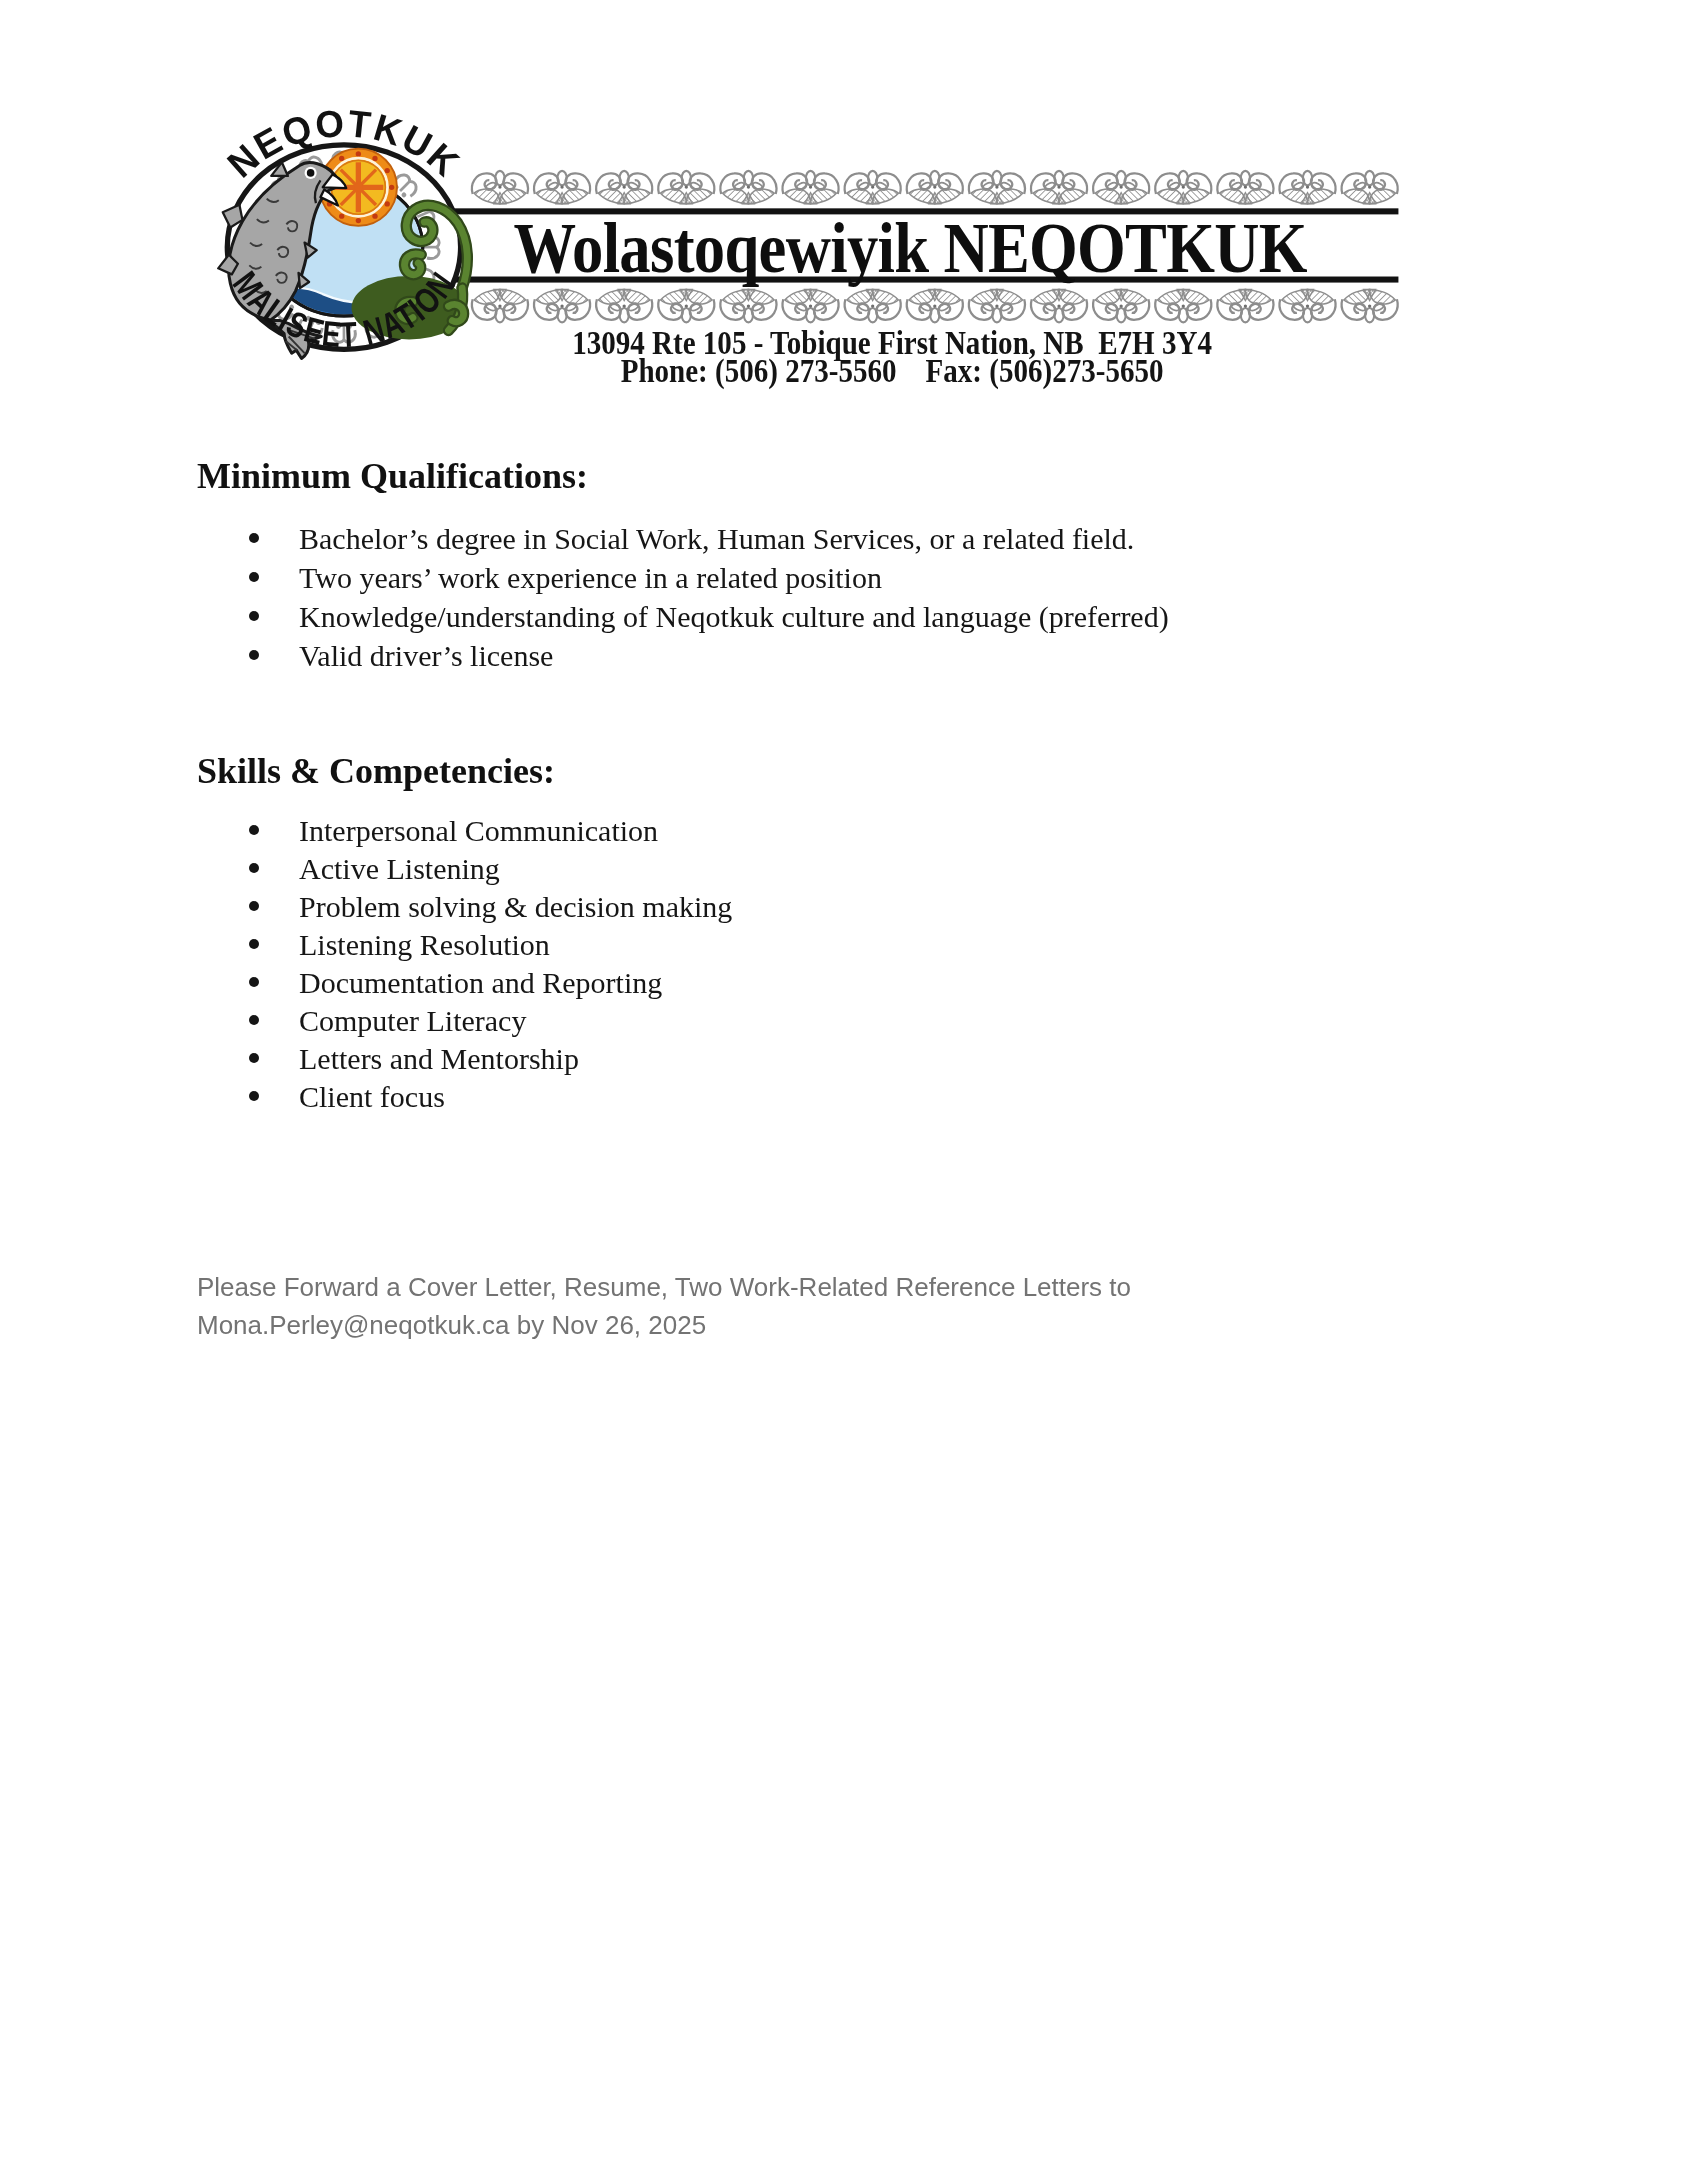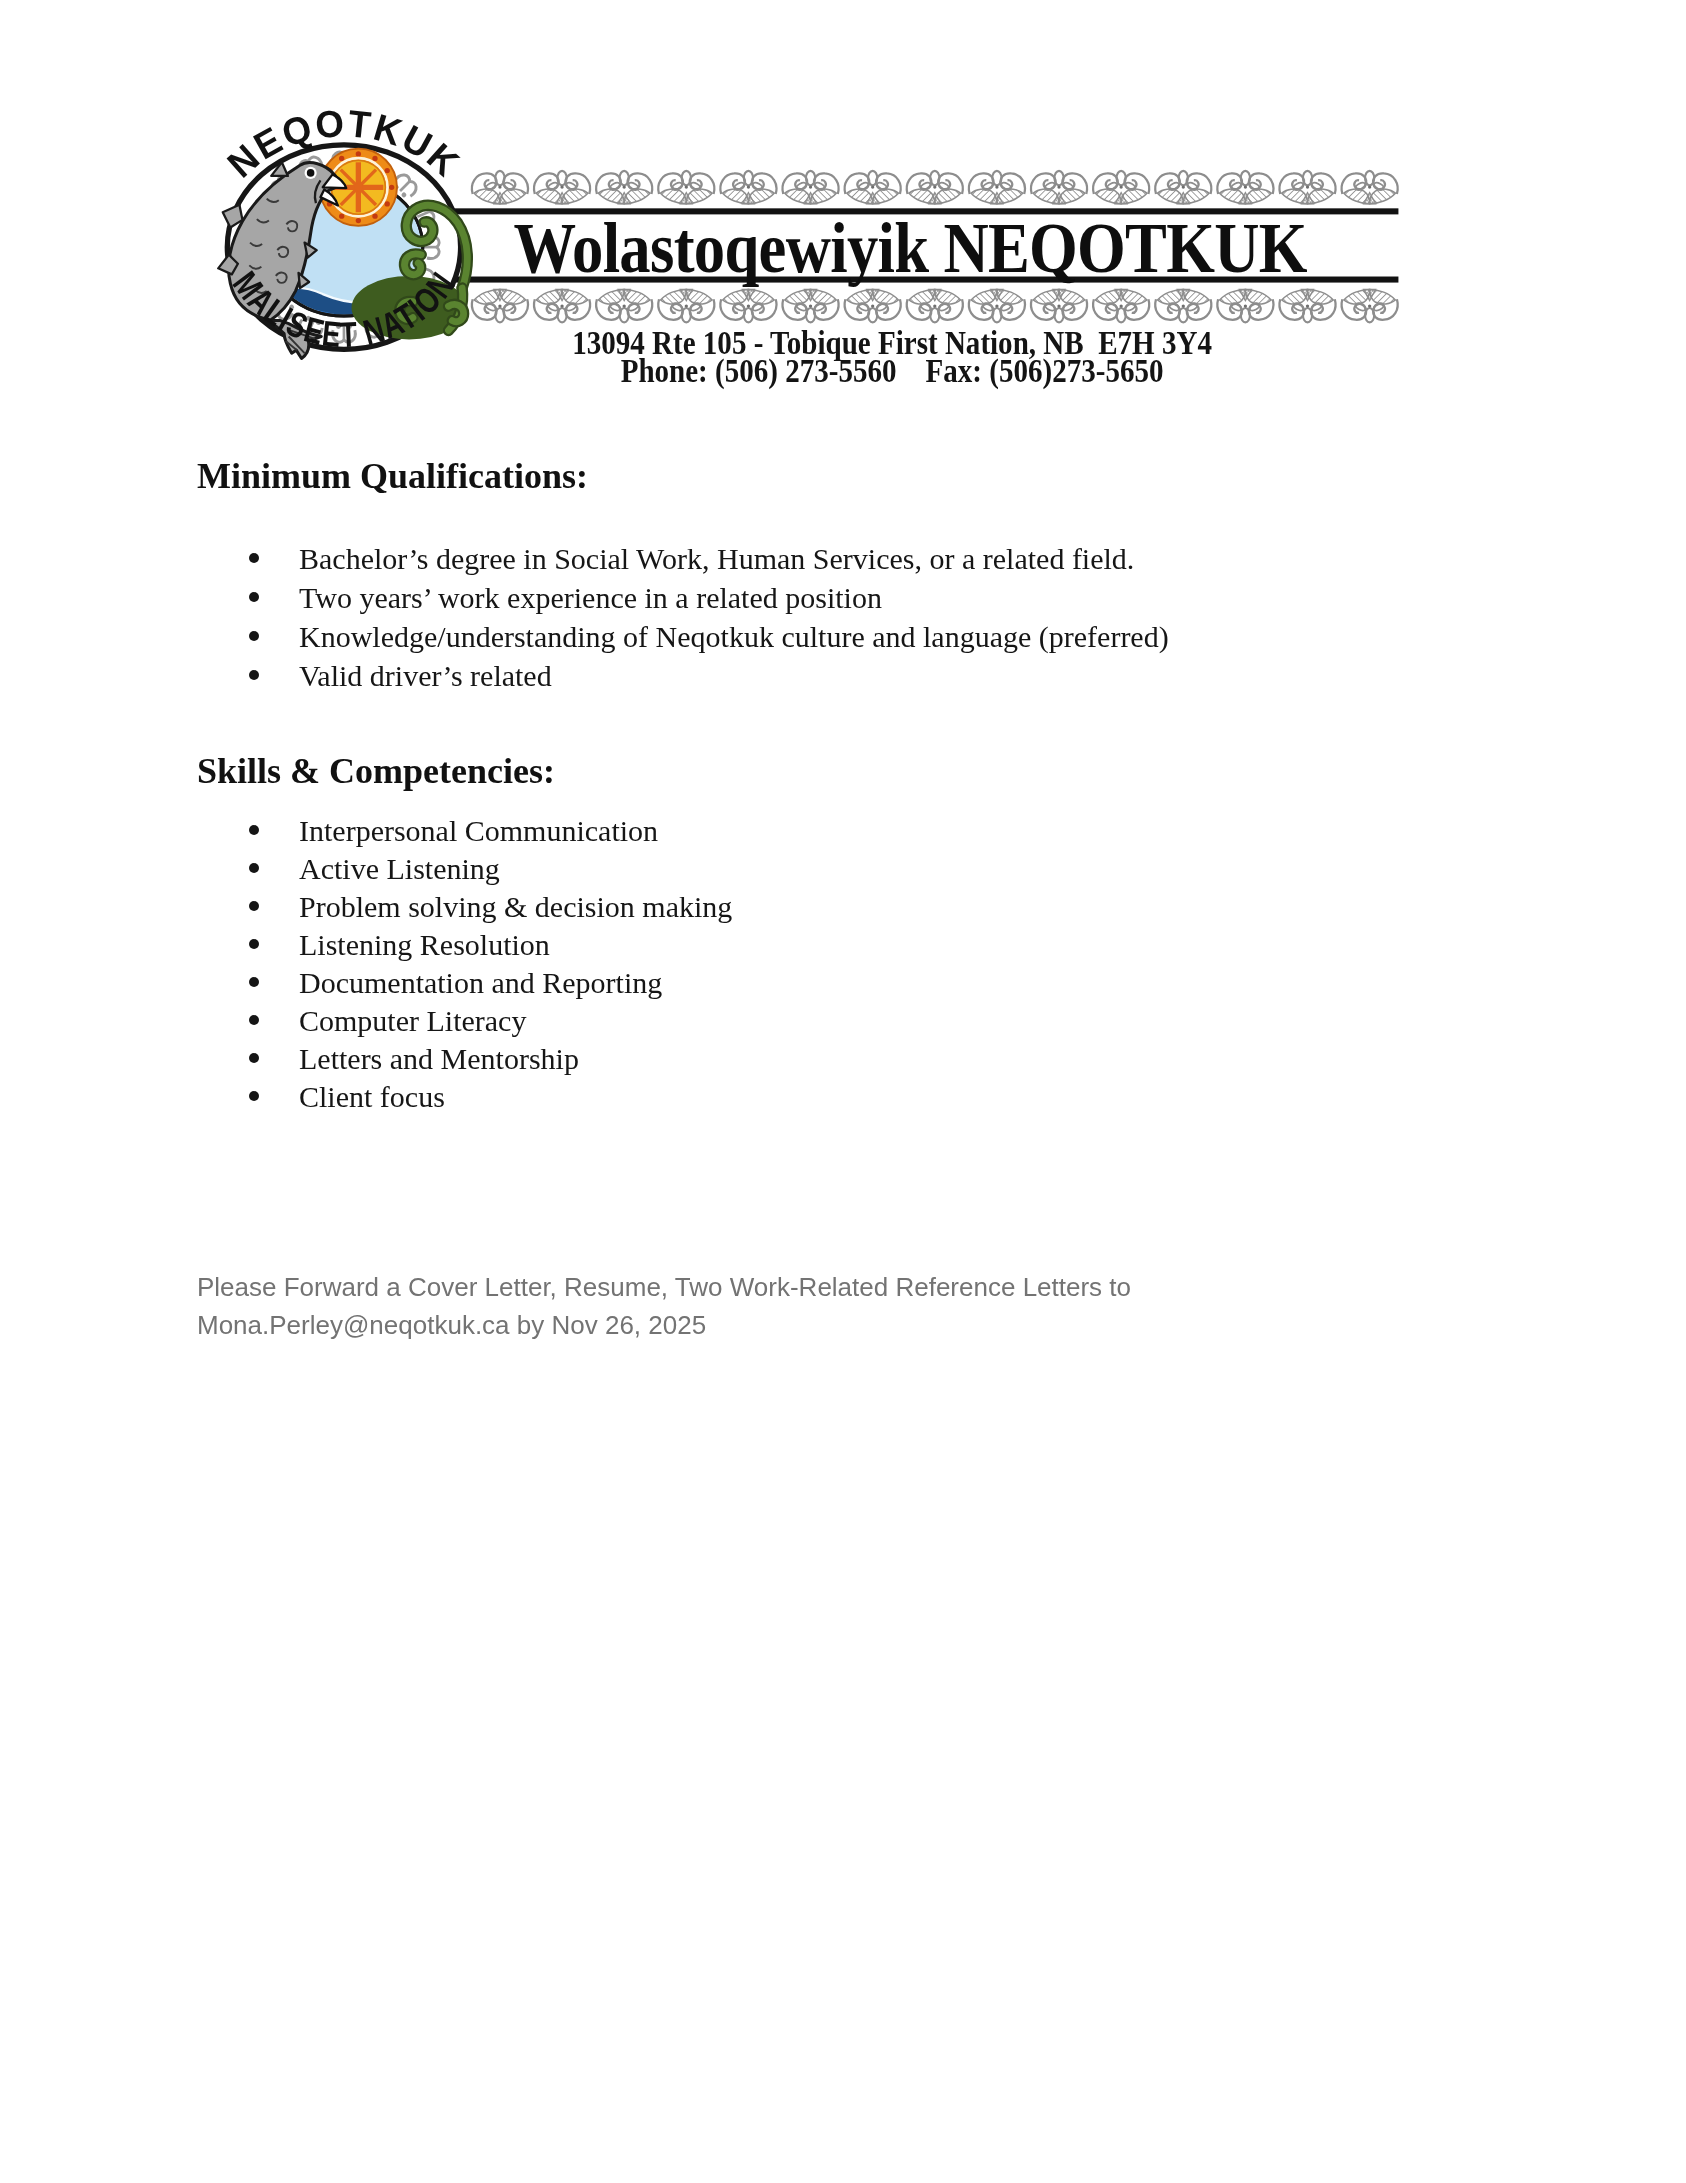--- a/index.html
+++ b/index.html
@@ -60,21 +60,21 @@
 
   .bullet-list{
     position:absolute;left:197px;width:1183px;
     list-style:none;font-size:30px;color:#161616;
   }
   .bullet-list li{position:relative;padding-left:102px;}
   .bullet-list li::before{
     content:"";position:absolute;left:52px;width:10px;height:10px;
     border-radius:50%;background:#151515;
   }
-  .list-1{top:519px;margin-top:20px;}
+  .list-1{top:519px;}
   .list-1 li{line-height:39px;}
   .list-1 li::before{top:13.6px;}
   .list-2{top:812px;}
   .list-2 li{line-height:38px;}
   .list-2 li::before{top:13px;}
 
   .closing{
     position:absolute;left:197px;top:1268px;width:1213px;
     font-family:"Liberation Sans", sans-serif;
     font-size:26px;line-height:38px;color:#737373;
@@ -288,21 +288,21 @@
     <text class="arc-text" font-size="47" letter-spacing="2">
       <textPath href="#arcBot" startOffset="50%" text-anchor="middle" textLength="356" lengthAdjust="spacingAndGlyphs">MALISEET NATION</textPath>
     </text>
   </svg>
 
   <h2 class="section-heading heading-1">Minimum Qualifications:</h2>
   <ul class="bullet-list list-1">
     <li>Bachelor’s degree in Social Work, Human Services, or a related field.</li>
     <li>Two years’ work experience in a related position</li>
     <li>Knowledge/understanding of Neqotkuk culture and language (preferred)</li>
-    <li>Valid driver’s related</li>
+    <li>Valid driver’s license</li>
   </ul>
 
   <h2 class="section-heading heading-2">Skills &amp; Competencies:</h2>
   <ul class="bullet-list list-2">
     <li>Interpersonal Communication</li>
     <li>Active Listening</li>
     <li>Problem solving &amp; decision making</li>
     <li>Listening Resolution</li>
     <li>Documentation and Reporting</li>
     <li>Computer Literacy</li>

